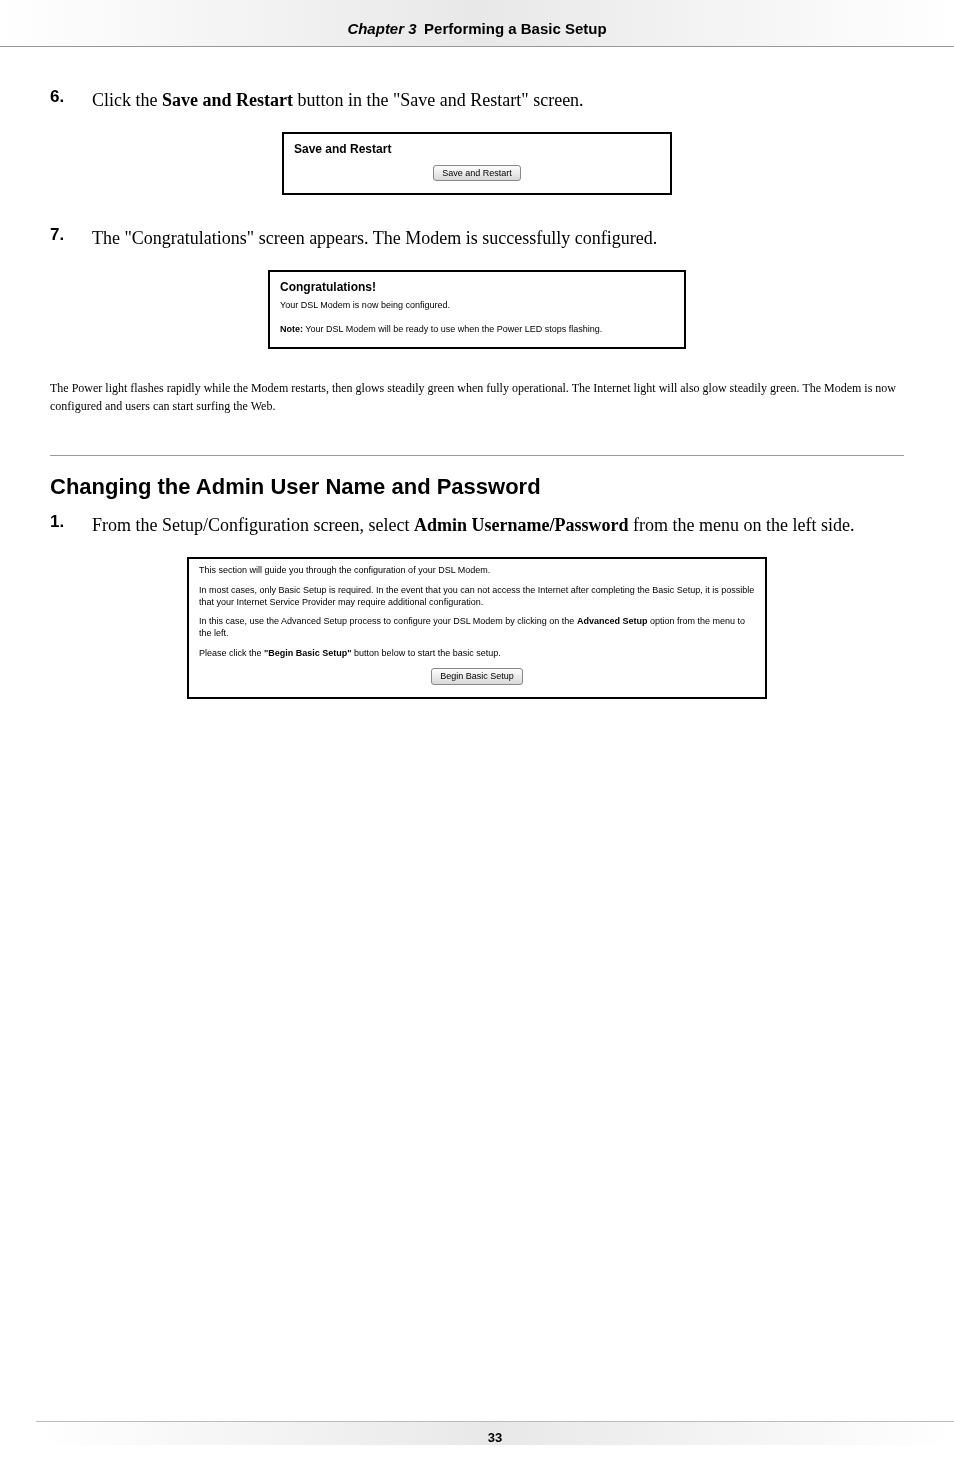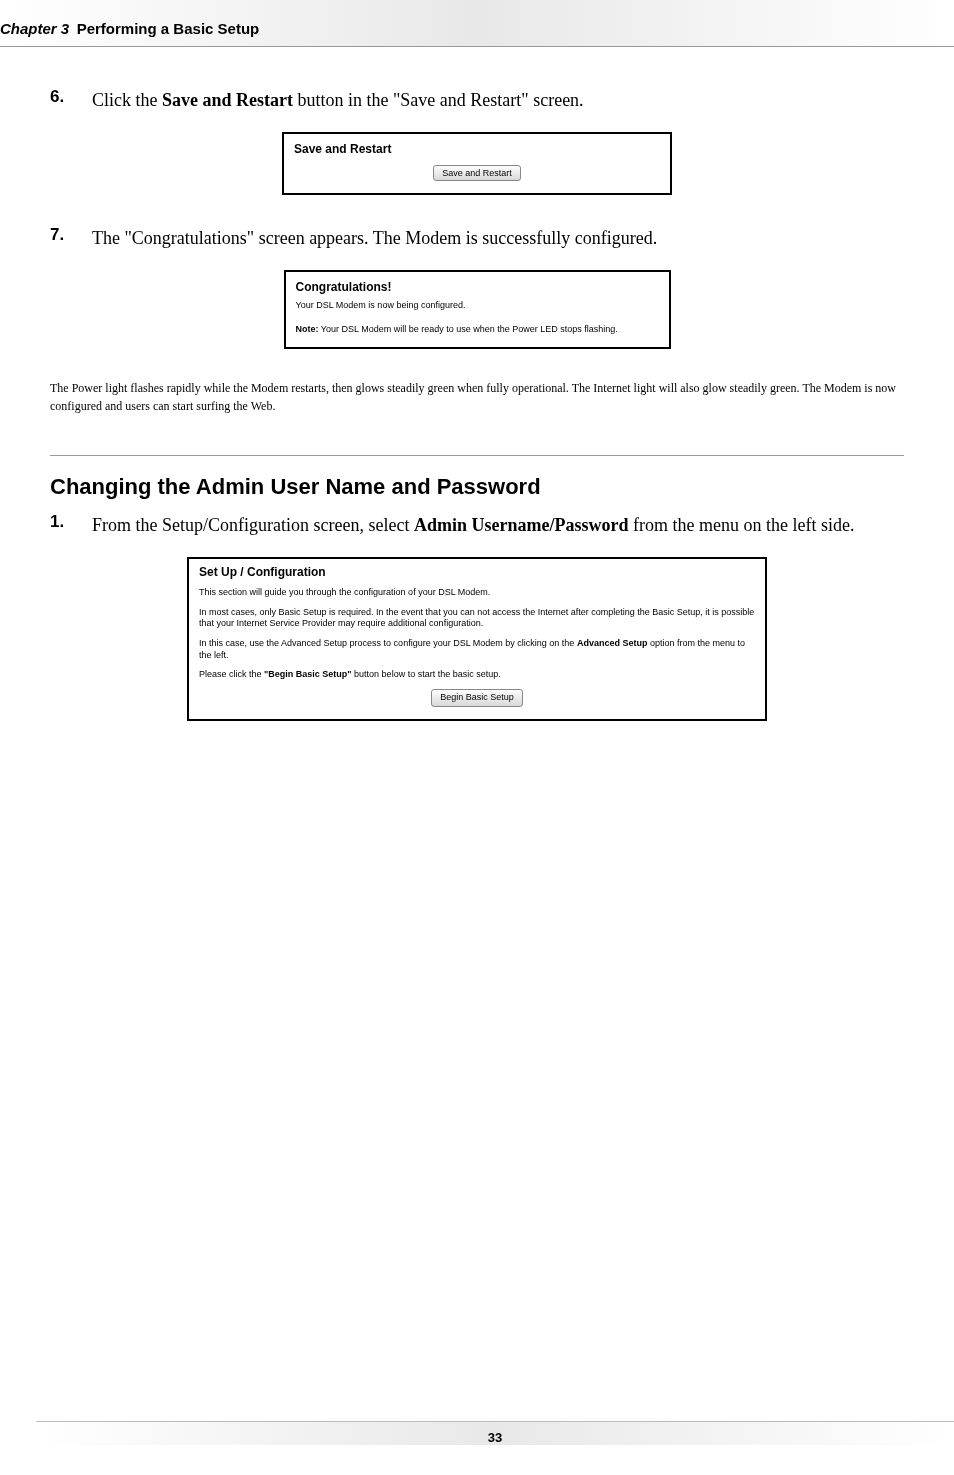--- a/index.html
+++ b/index.html
@@ -6,21 +6,21 @@
   body {
     font-family: Georgia, 'Times New Roman', serif;
     background: #fff;
     width: 954px;
     margin: 0 auto;
     color: #000;
     position: relative;
     min-height: 1475px;
   }
   .header {
-    text-align: left;
+    text-align: center;
     padding: 20px 0 8px;
     border-bottom: 1px solid #999;
     background: linear-gradient(to right, #fff 0%, #e8e8e8 50%, #fff 100%);
     font-size: 15px;
   }
   .header .chapter-label { font-style: italic; font-family: Arial, sans-serif; font-weight: bold; }
   .header .chapter-title { font-family: Arial, sans-serif; font-weight: bold; }
   .content { padding: 40px 50px 0; }
   .step { display: flex; margin-bottom: 18px; }
   .step-num {
@@ -44,21 +44,21 @@
   .shot1 .btn-row { text-align: center; }
   .sc-btn {
     display: inline-block;
     background: linear-gradient(to bottom, #fefefe, #d8d8d8);
     border: 1px solid #888;
     border-radius: 3px;
     padding: 2px 8px;
     font-size: 9px;
     font-family: Verdana, Arial, sans-serif;
   }
-  .shot2 { width: 387px; padding: 8px 10px 12px; }
+  .shot2 { width: 418px; padding: 8px 10px 12px; }
   .shot2 .title { font-weight: bold; font-size: 12px; margin-bottom: 6px; }
   .shot2 .desc { font-size: 9px; line-height: 1.3; margin-bottom: 12px; }
   .shot2 .note { font-size: 9px; line-height: 1.3; }
   .para { font-size: 12px; line-height: 1.5; margin-bottom: 4px; }
   hr.section-div {
     border: none;
     border-top: 1px solid #999;
     margin: 40px 0 18px;
   }
   h2.section-heading {
@@ -149,21 +149,20 @@
 
   <div class="step">
     <div class="step-num">1.</div>
     <div class="step-text">
       <span>From the Setup/Configuration screen, select </span><span class="bold">Admin Username/Password</span><span> from the menu on the left side.</span>
     </div>
   </div>
 
   <div class="screenshot-box shot3">
     <div class="main">
-      <div class="mtitle">Set Up / Configuration</div>
       <p>This section will guide you through the configuration of your DSL Modem.</p>
       <p>In most cases, only Basic Setup is required. In the event that you can not access the Internet after completing the Basic Setup, it is possible that your Internet Service Provider may require additional configuration.</p>
       <p>
         <span>In this case, use the Advanced Setup process to configure your DSL Modem by clicking on the </span><b>Advanced Setup</b><span> option from the menu to the left.</span>
       </p>
       <p>
         <span>Please click the </span><b>"Begin Basic Setup"</b><span> button below to start the basic setup.</span>
       </p>
       <div class="btn-row">
         <span class="sc-btn">Begin Basic Setup</span>

